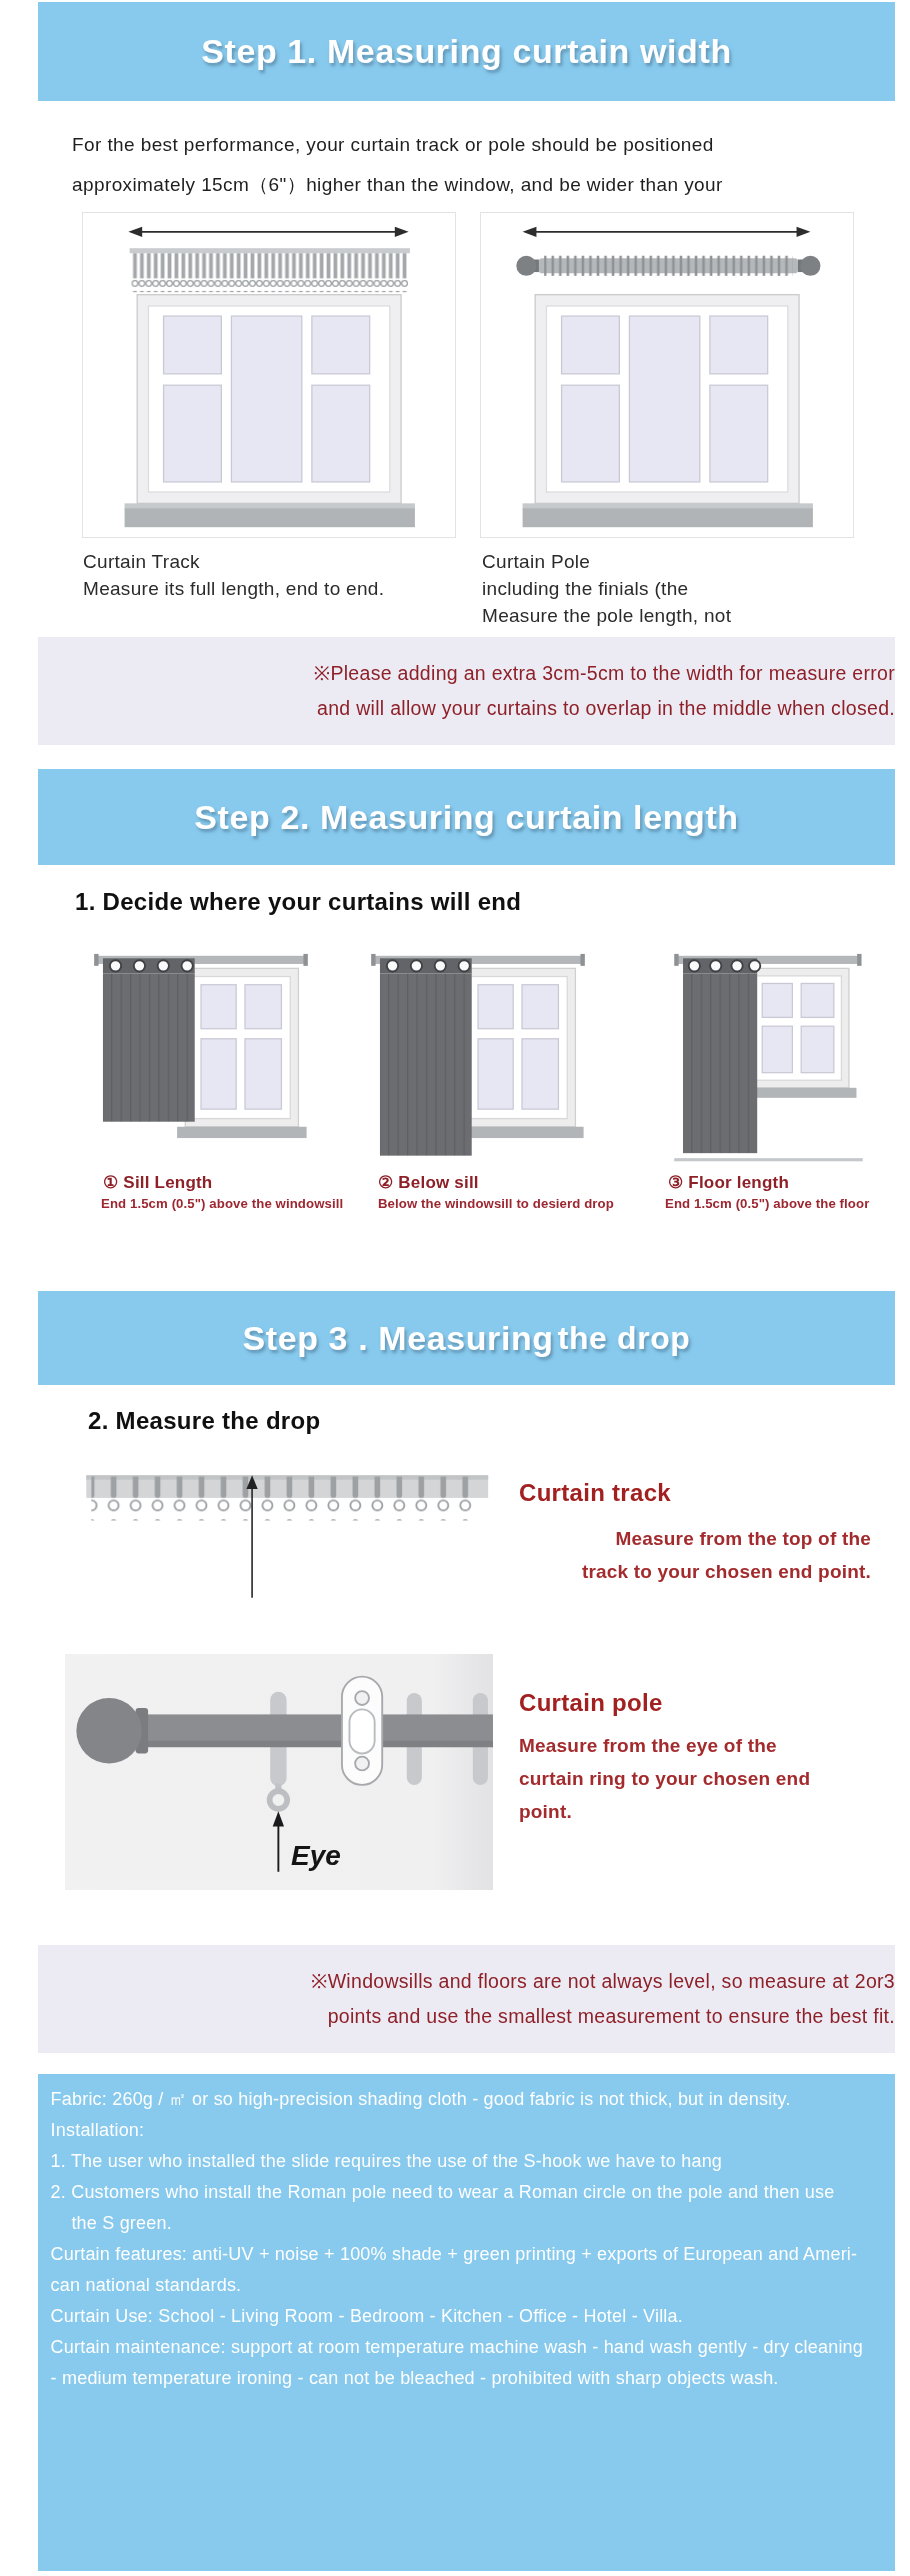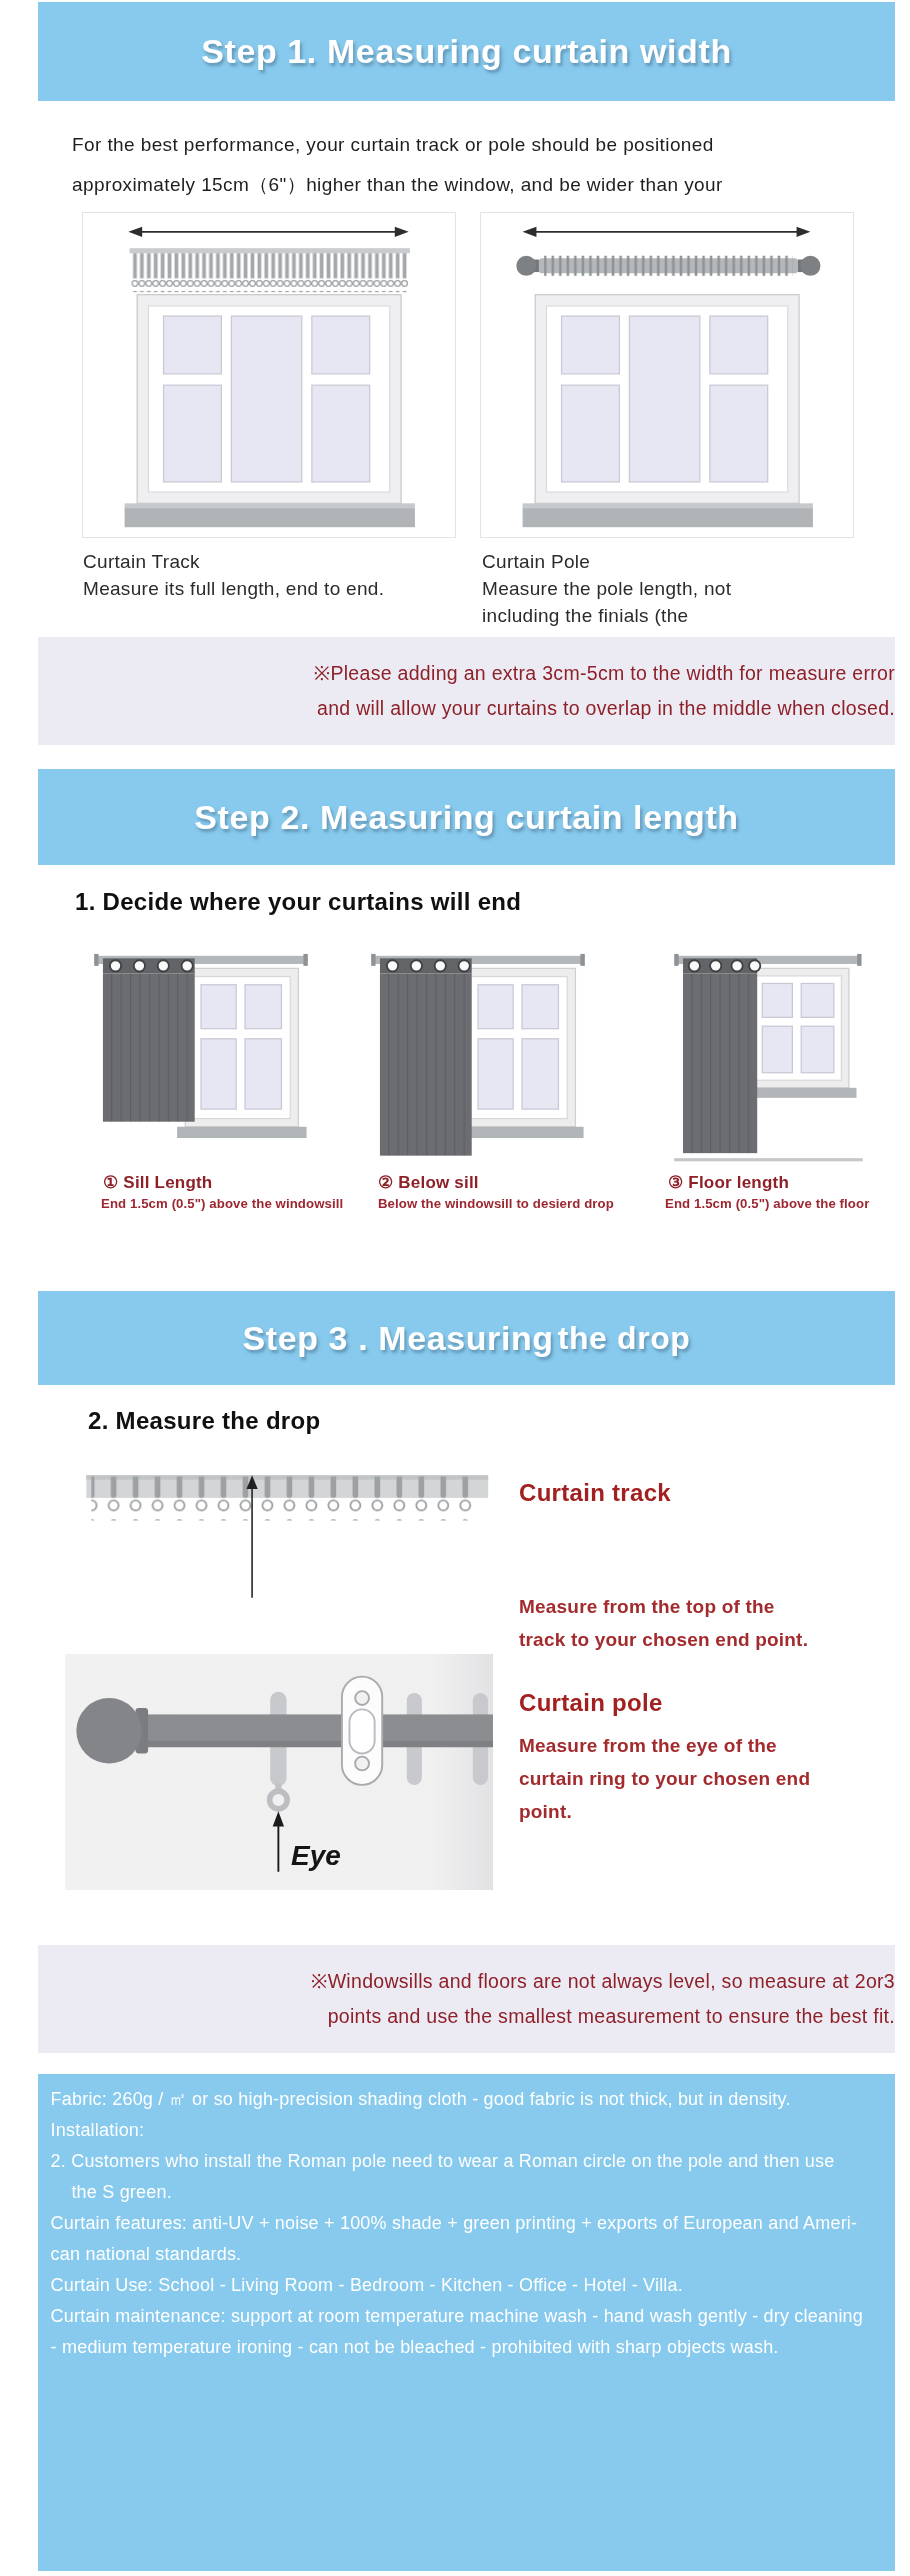--- a/index.html
+++ b/index.html
@@ -123,22 +123,22 @@
       </g>
     </svg>
   </div>
 
   <div class="abs caption" style="left:83px;top:548px;width:390px;">
     <span class="cap-title">Curtain Track</span>
     <div>Measure its full length, end to end.</div>
   </div>
   <div class="abs caption" style="left:482px;top:548px;width:403px;">
     <span class="cap-title">Curtain Pole</span>
+    <div>including the finials (the</div>
     <div>Measure the pole length, not</div>
-    <div>including the finials (the</div>
   </div>
 
   <div class="abs note" style="top:637px;">
     <div>※Please adding an extra 3cm-5cm to the width for measure error</div>
     <div>and will allow your curtains to overlap in the middle when closed.</div>
   </div>
 
   <div class="abs band" style="top:769px;height:96px;">
     <span class="band-title">Step 2. Measuring curtain length</span>
   </div>
@@ -277,21 +277,21 @@
       <rect x="8" y="10" width="640" height="7" fill="#c2c4c6"></rect>
       <rect x="16" y="12" width="616" height="70" fill="url(#trackgliders)"></rect>
       <g>
         <line x1="272" y1="205" x2="272" y2="26" stroke="#222222" stroke-width="2.5"></line>
         <polygon points="272,10 263,32 281,32" fill="#222222"></polygon>
       </g>
     </svg>
   </div>
 
   <div class="abs red-h" style="left:519px;top:1479px;">Curtain track</div>
-  <div class="abs red-body" style="left:519px;top:1590px;width:352px;">
+  <div class="abs red-body" style="left:519px;top:1522px;width:352px;text-align:right;">
     <div>Measure from the top of the</div>
     <div>track to your chosen end point.</div>
   </div>
 
   <div class="abs" id="pole-diagram-box">
     <svg width="428" height="236" viewBox="0 0 680 375">
       <g fill="#c7c9cc">
         <rect x="326" y="60" width="26" height="150" rx="13"></rect>
         <rect x="543" y="62" width="24" height="146" rx="12"></rect>
         <rect x="648" y="62" width="24" height="146" rx="12"></rect>
@@ -328,20 +328,21 @@
   </div>
 
   <div class="abs note" style="top:1945px;">
     <div>※Windowsills and floors are not always level, so measure at 2or3</div>
     <div>points and use the smallest measurement to ensure the best fit.</div>
   </div>
 
   <div class="abs" id="info-panel">
     <div class="info-line">Fabric: 260g / ㎡ or so high-precision shading cloth - good fabric is not thick, but in density.</div>
     <div class="info-line">Installation:</div>
+    <div class="info-line">1. The user who installed the slide requires the use of the S-hook we have to hang</div>
     <div class="info-line">2. Customers who install the Roman pole need to wear a Roman circle on the pole and then use</div>
     <div class="info-line">    the S green.</div>
     <div class="info-line">Curtain features: anti-UV + noise + 100% shade + green printing + exports of European and Ameri-</div>
     <div class="info-line">can national standards.</div>
     <div class="info-line">Curtain Use: School - Living Room - Bedroom - Kitchen - Office - Hotel - Villa.</div>
     <div class="info-line">Curtain maintenance: support at room temperature machine wash - hand wash gently - dry cleaning</div>
     <div class="info-line">- medium temperature ironing - can not be bleached - prohibited with sharp objects wash.</div>
   </div>
 
 </div>

